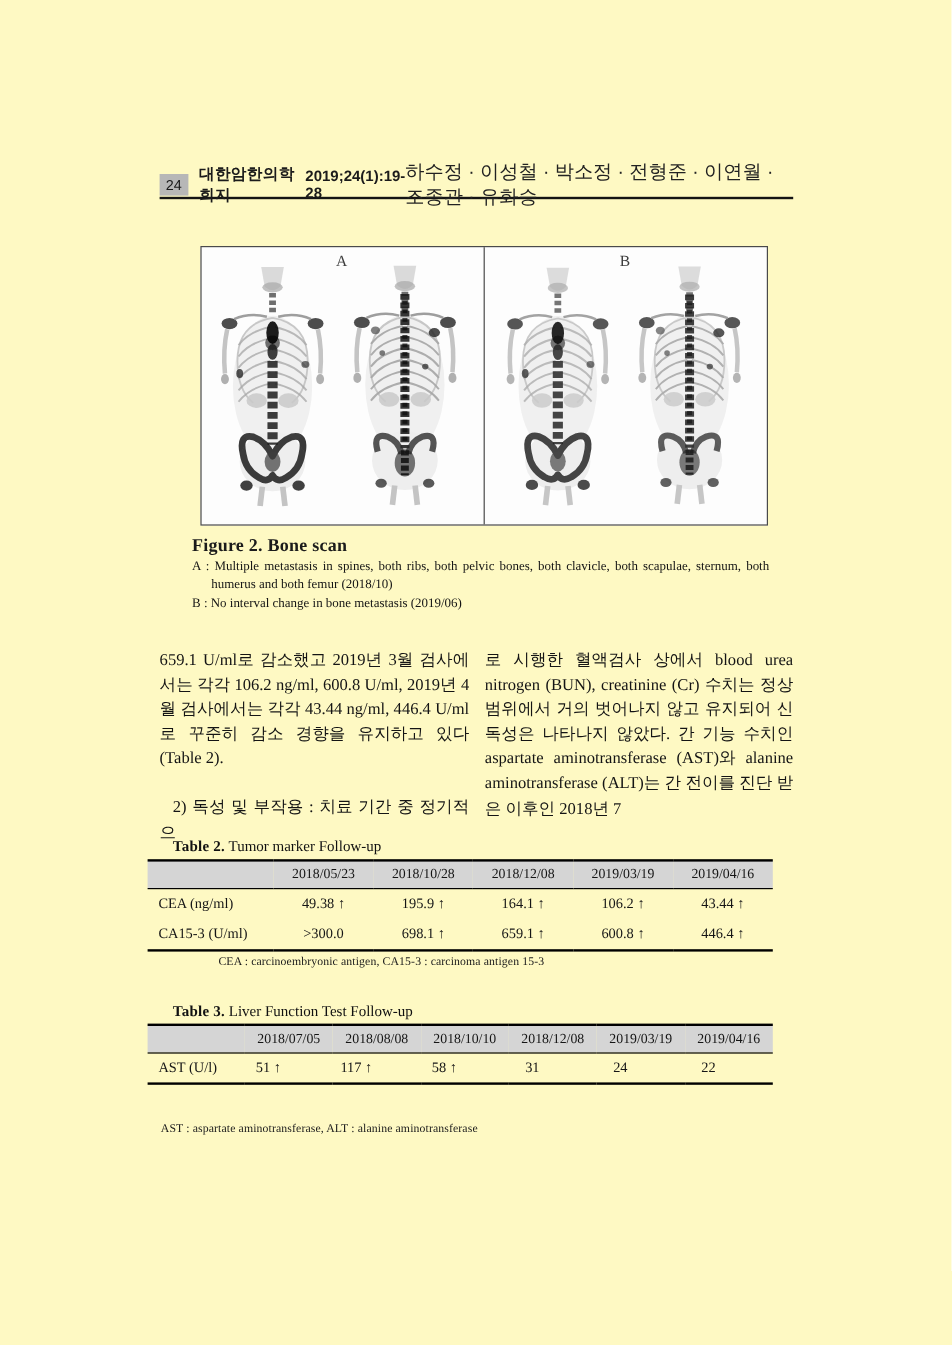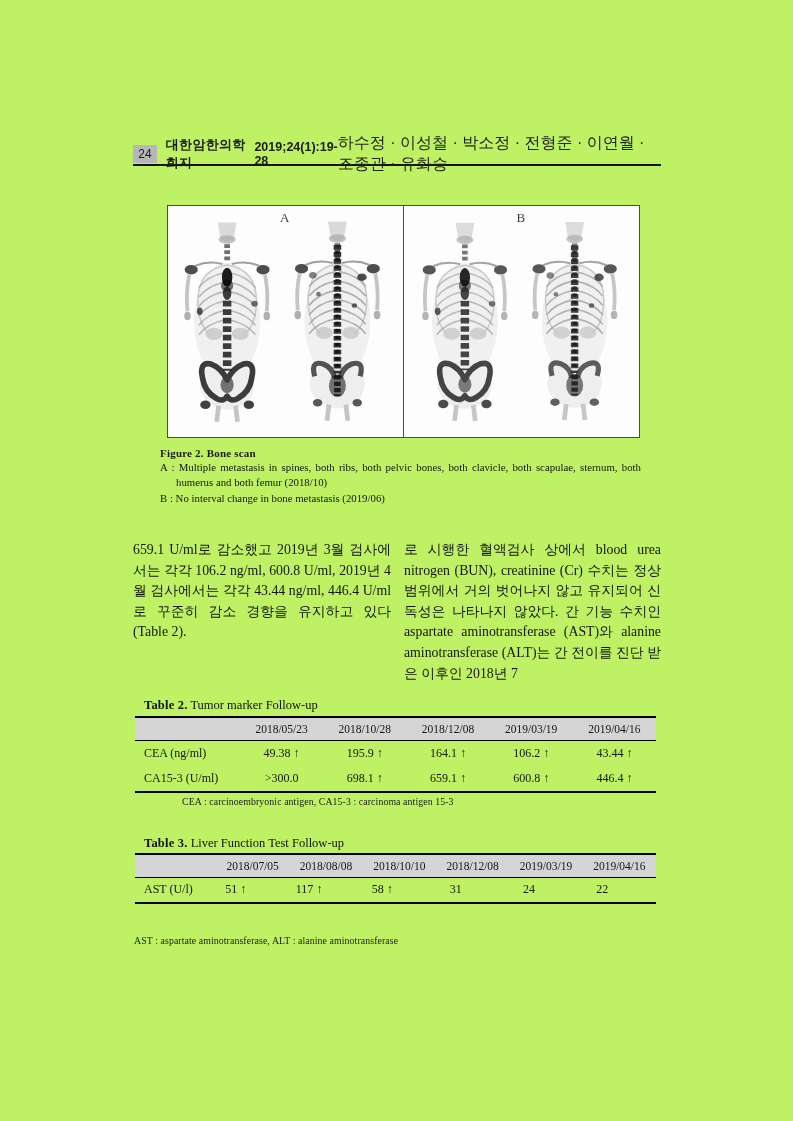--- a/index.html
+++ b/index.html
@@ -1,17 +1,17 @@
 <!DOCTYPE html>
 <html><head>
 <meta charset="utf-8">
 <style>
   html,body{margin:0;padding:0;background:#ffffff;}
   .page{
-    position:relative;width:793px;height:1121px;background:#bef264;overflow:hidden;
+    position:relative;width:793px;height:1121px;background:#fef9c3;overflow:hidden;
     font-family:"Liberation Serif","DejaVu Serif",serif;color:#1b1b1b;
   }
   
   .hdr{
     position:absolute;left:133px;top:143px;width:528px;height:21px;
     display:flex;align-items:center;border-bottom:2px solid #141414;
     font-family:"Liberation Sans","DejaVu Sans",sans-serif;
   }
   .pagenum{width:31px;height:18px;background:#b7b7b7;color:#1a1a1a;
     font-size:12px;line-height:18px;text-align:center;}
@@ -25,36 +25,36 @@
   }
   .panel{position:relative;width:50%;height:100%;}
   .panel.a{border-right:1.5px solid #4a4a4a;box-sizing:border-box;}
   .panel-label{
     position:absolute;top:4px;left:0;width:100%;text-align:center;
     font-size:13px;color:#3d3d3d;letter-spacing:1px;
   }
   .scan{position:absolute;left:0;top:0;width:100%;height:100%;}
   
   .figcap{position:absolute;left:160px;top:447px;width:481px;}
-  .figcap-title{font-weight:700;font-size:11px;letter-spacing:.2px;}
+  .figcap-title{font-weight:700;font-size:15px;letter-spacing:.2px;}
   .cap-item{
     margin-top:1px;font-size:10.8px;line-height:15px;
     padding-left:16px;text-indent:-16px;text-align:justify;color:#141414;
   }
   
   .col{position:absolute;top:540px;font-size:13.8px;line-height:20.6px;text-align:justify;color:#141414;}
   .col-left{left:133px;width:258px;}
   .col-right{left:404px;width:257px;}
   .col p{margin:0;}
   .p-indent{margin-top:20px !important;text-indent:11px;}
   
   .tbl-title{position:absolute;left:144px;font-size:12.5px;color:#111;}
   .tbl-title .b{font-weight:700;letter-spacing:.2px;}
   table.tbl{
-    position:absolute;left:135px;width:521px;border-collapse:collapse;table-layout:fixed;
+    position:absolute;left:123px;width:521px;border-collapse:collapse;table-layout:fixed;
     border-top:2.2px solid #000;border-bottom:2.6px solid #000;
     font-family:"Liberation Serif","DejaVu Serif",serif;color:#151515;
   }
   table.tbl thead tr{background:#d5d5d5;height:23px;border-bottom:1.6px solid #000;}
   table.tbl th{font-weight:400;font-size:11.5px;text-align:center;padding:0;}
   table.tbl tbody tr{height:26px;}
   table.tbl td{font-size:12px;text-align:center;padding:0;}
   table.tbl th.lbl, table.tbl td.lbl{text-align:left;padding-left:9px;}
   .t2 .lbl{width:96px;}
   .t3 .lbl{width:72px;}
@@ -166,20 +166,21 @@
   </div>
 
   <div class="figcap">
     <div class="figcap-title">Figure 2. Bone scan</div>
     <div class="cap-item">A : Multiple metastasis in spines, both ribs, both pelvic bones, both clavicle, both scapulae, sternum, both humerus and both femur (2018/10)</div>
     <div class="cap-item">B : No interval change in bone metastasis (2019/06)</div>
   </div>
 
   <div class="col col-left">
     <p>659.1 U/ml로 감소했고 2019년 3월 검사에서는 각각 106.2 ng/ml, 600.8 U/ml, 2019년 4월 검사에서는 각각 43.44 ng/ml, 446.4 U/ml로 꾸준히 감소 경향을 유지하고 있다(Table 2).</p>
+    <p class="p-indent">2) 독성 및 부작용 : 치료 기간 중 정기적으</p>
   </div>
   <div class="col col-right">
     <p>로 시행한 혈액검사 상에서 blood urea nitrogen (BUN), creatinine (Cr) 수치는 정상범위에서 거의 벗어나지 않고 유지되어 신독성은 나타나지 않았다. 간 기능 수치인 aspartate aminotransferase (AST)와 alanine aminotransferase (ALT)는 간 전이를 진단 받은 이후인 2018년 7</p>
   </div>
 
   <div class="tbl-title pos-t2-title">
     <span class="b">Table 2.</span><span> Tumor marker Follow-up</span>
   </div>
   <table class="tbl t2 pos-t2">
     <thead>

